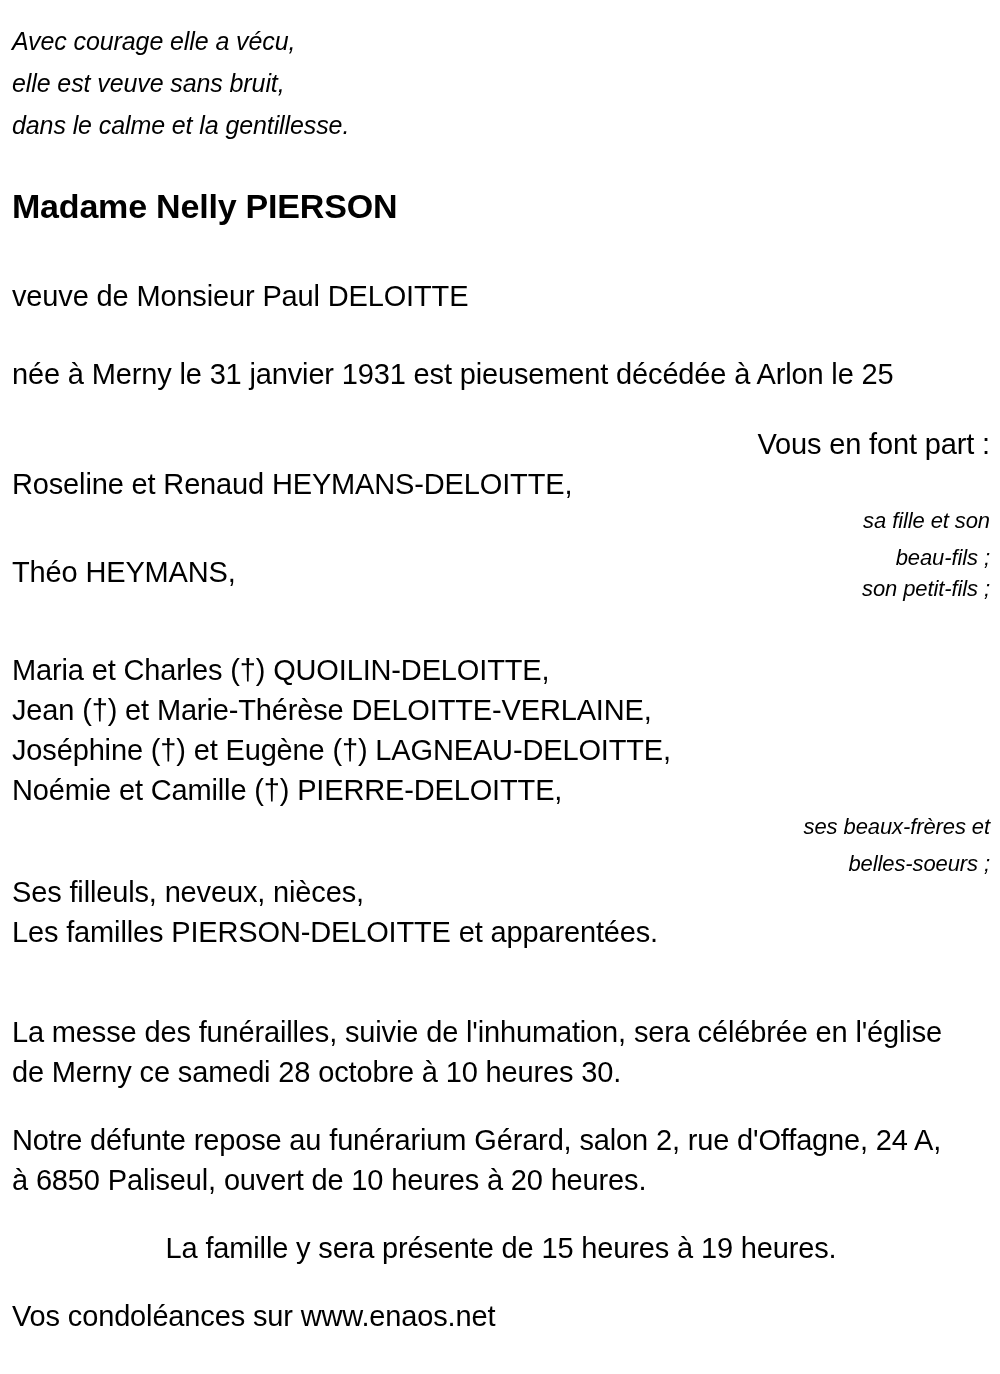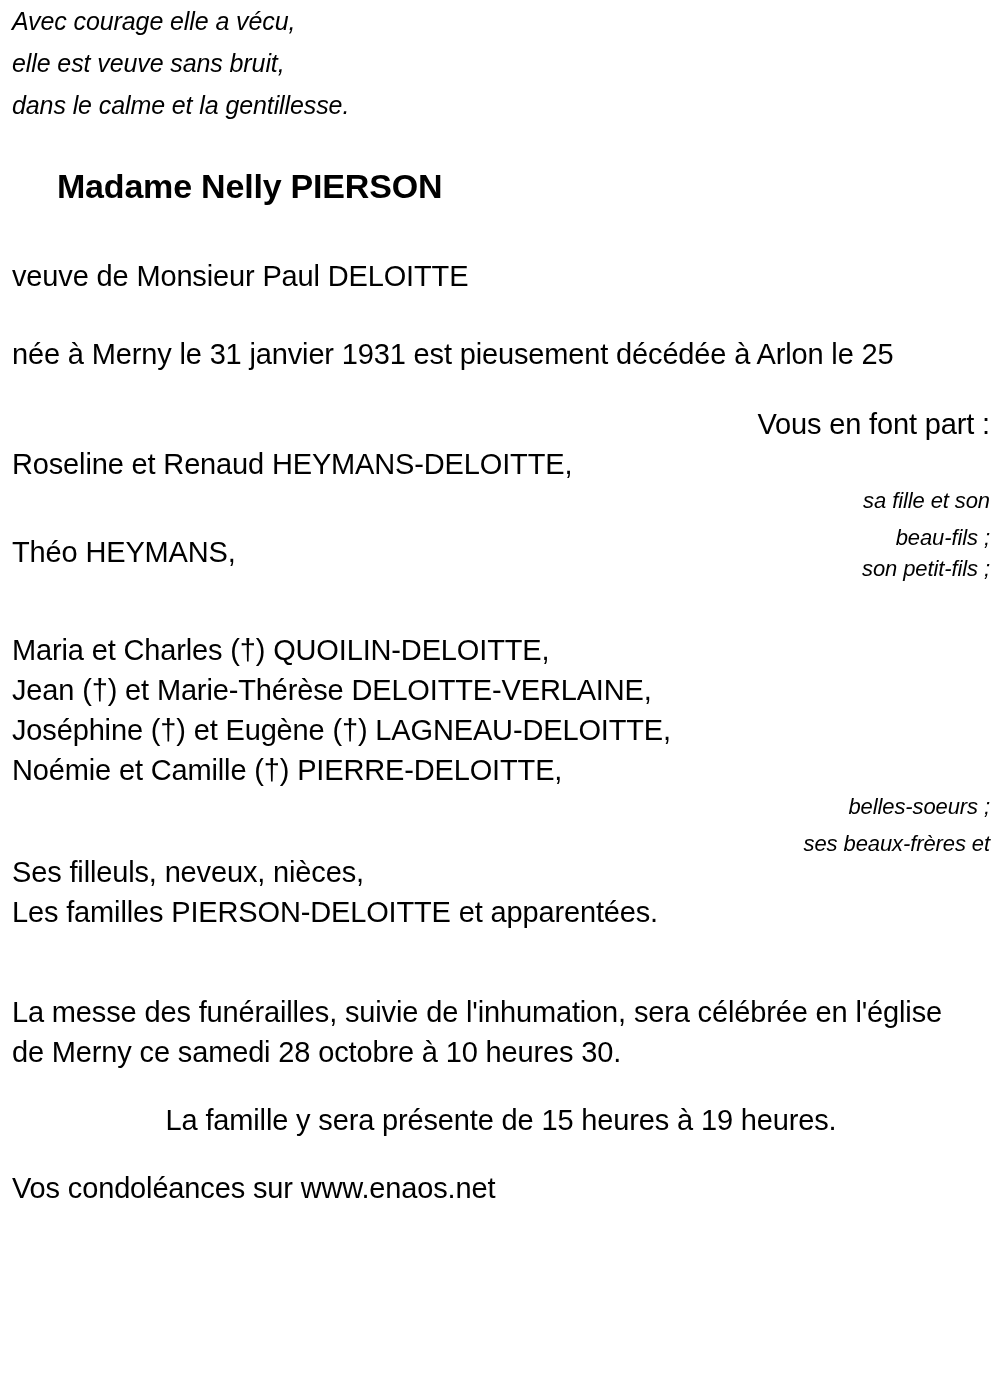--- a/index.html
+++ b/index.html
@@ -24,39 +24,38 @@
     box-sizing: border-box;
   }
 
   .pad {
     padding-left: 12px;
     padding-right: 10px;
   }
 
   
   .epigraph {
-    padding-top: 0;
+    padding-top: 20px;
   }
   .epigraph .verse-line {
     font-style: italic;
     font-size: 25px;
     line-height: 42px;
     letter-spacing: -0.1px;
     white-space: pre;
   }
 
   
   .deceased-name {
     font-size: 34px;
     font-weight: bold;
     line-height: 40px;
     margin-top: 40px;
     letter-spacing: -0.2px;
     white-space: pre;
-    margin-left: 45px;
   }
 
   
   .body-line {
     font-size: 29px;
     line-height: 40px;
     letter-spacing: -0.15px;
   }
 
   .spouse-line {
@@ -168,33 +167,37 @@
   </div>
 
   <div class="group-siblings pad">
     <div class="relation-names">
       <div class="body-line">Maria et Charles (†) QUOILIN-DELOITTE,</div>
       <div class="body-line">Jean (†) et Marie-Thérèse DELOITTE-VERLAINE,</div>
       <div class="body-line">Joséphine (†) et Eugène (†) LAGNEAU-DELOITTE,</div>
       <div class="body-line">Noémie et Camille (†) PIERRE-DELOITTE,</div>
     </div>
     <div class="relation-role siblings" style="top:158px;">
+      <div>ses beaux-frères et</div>
       <div>belles-soeurs ;</div>
-      <div>ses beaux-frères et</div>
     </div>
   </div>
 
   <div class="group-godchildren pad">
     <div class="body-line">Ses filleuls, neveux, nièces,</div>
     <div class="body-line">Les familles PIERSON-DELOITTE et apparentées.</div>
   </div>
 
   <div class="ceremony-block pad">
     <div class="body-line">La messe des funérailles, suivie de l'inhumation, sera célébrée en l'église</div>
     <div class="body-line">de Merny ce samedi 28 octobre à 10 heures 30.</div>
   </div>
 
+  <div class="repose-block pad">
+    <div class="body-line">Notre défunte repose au funérarium Gérard, salon 2, rue d'Offagne, 24 A,</div>
+    <div class="body-line">à 6850 Paliseul, ouvert de 10 heures à 20 heures.</div>
+  </div>
 
   <div class="body-line presence-line pad">La famille y sera présente de 15 heures à 19 heures.</div>
 
   <div class="body-line condolences-line pad">Vos condoléances sur www.enaos.net</div>
 
 </div>
 
 </body></html>

